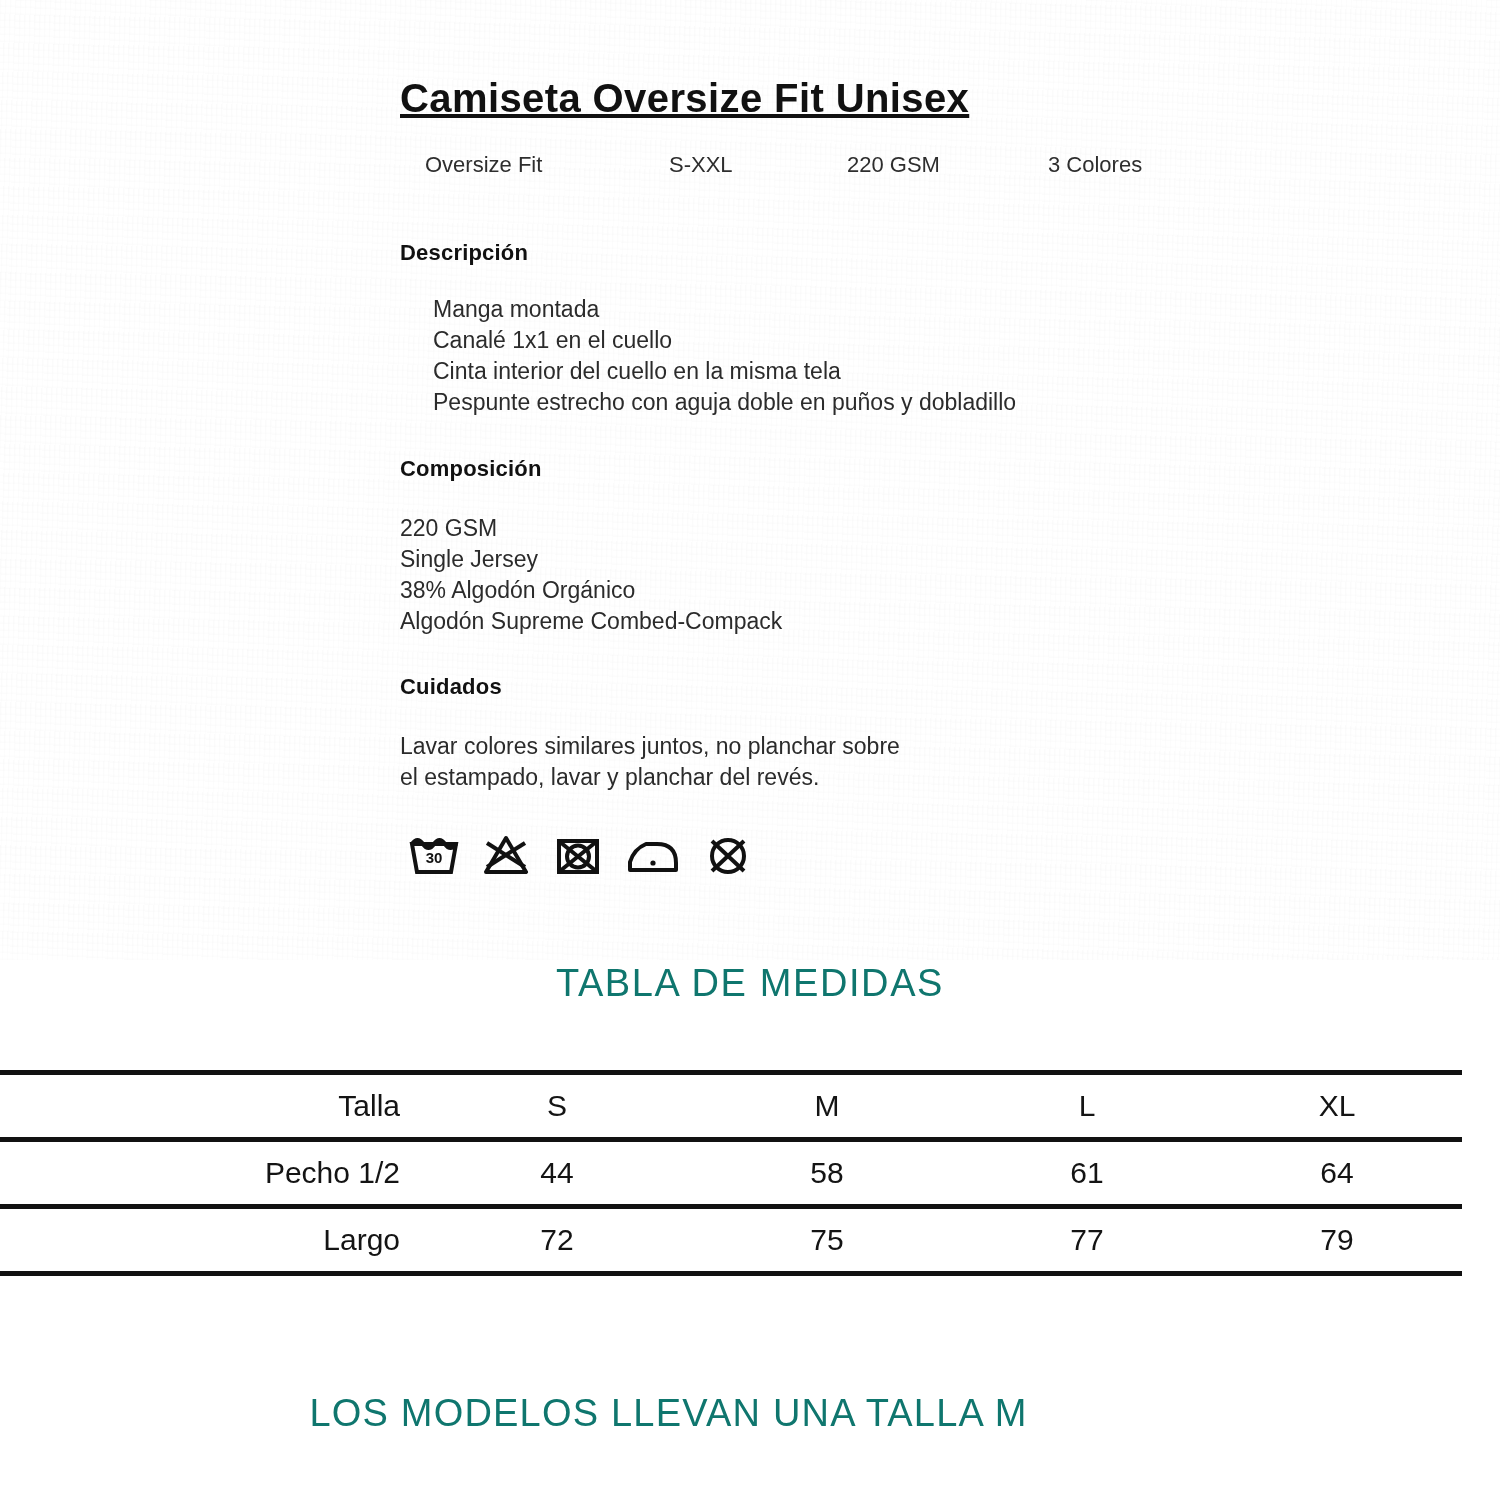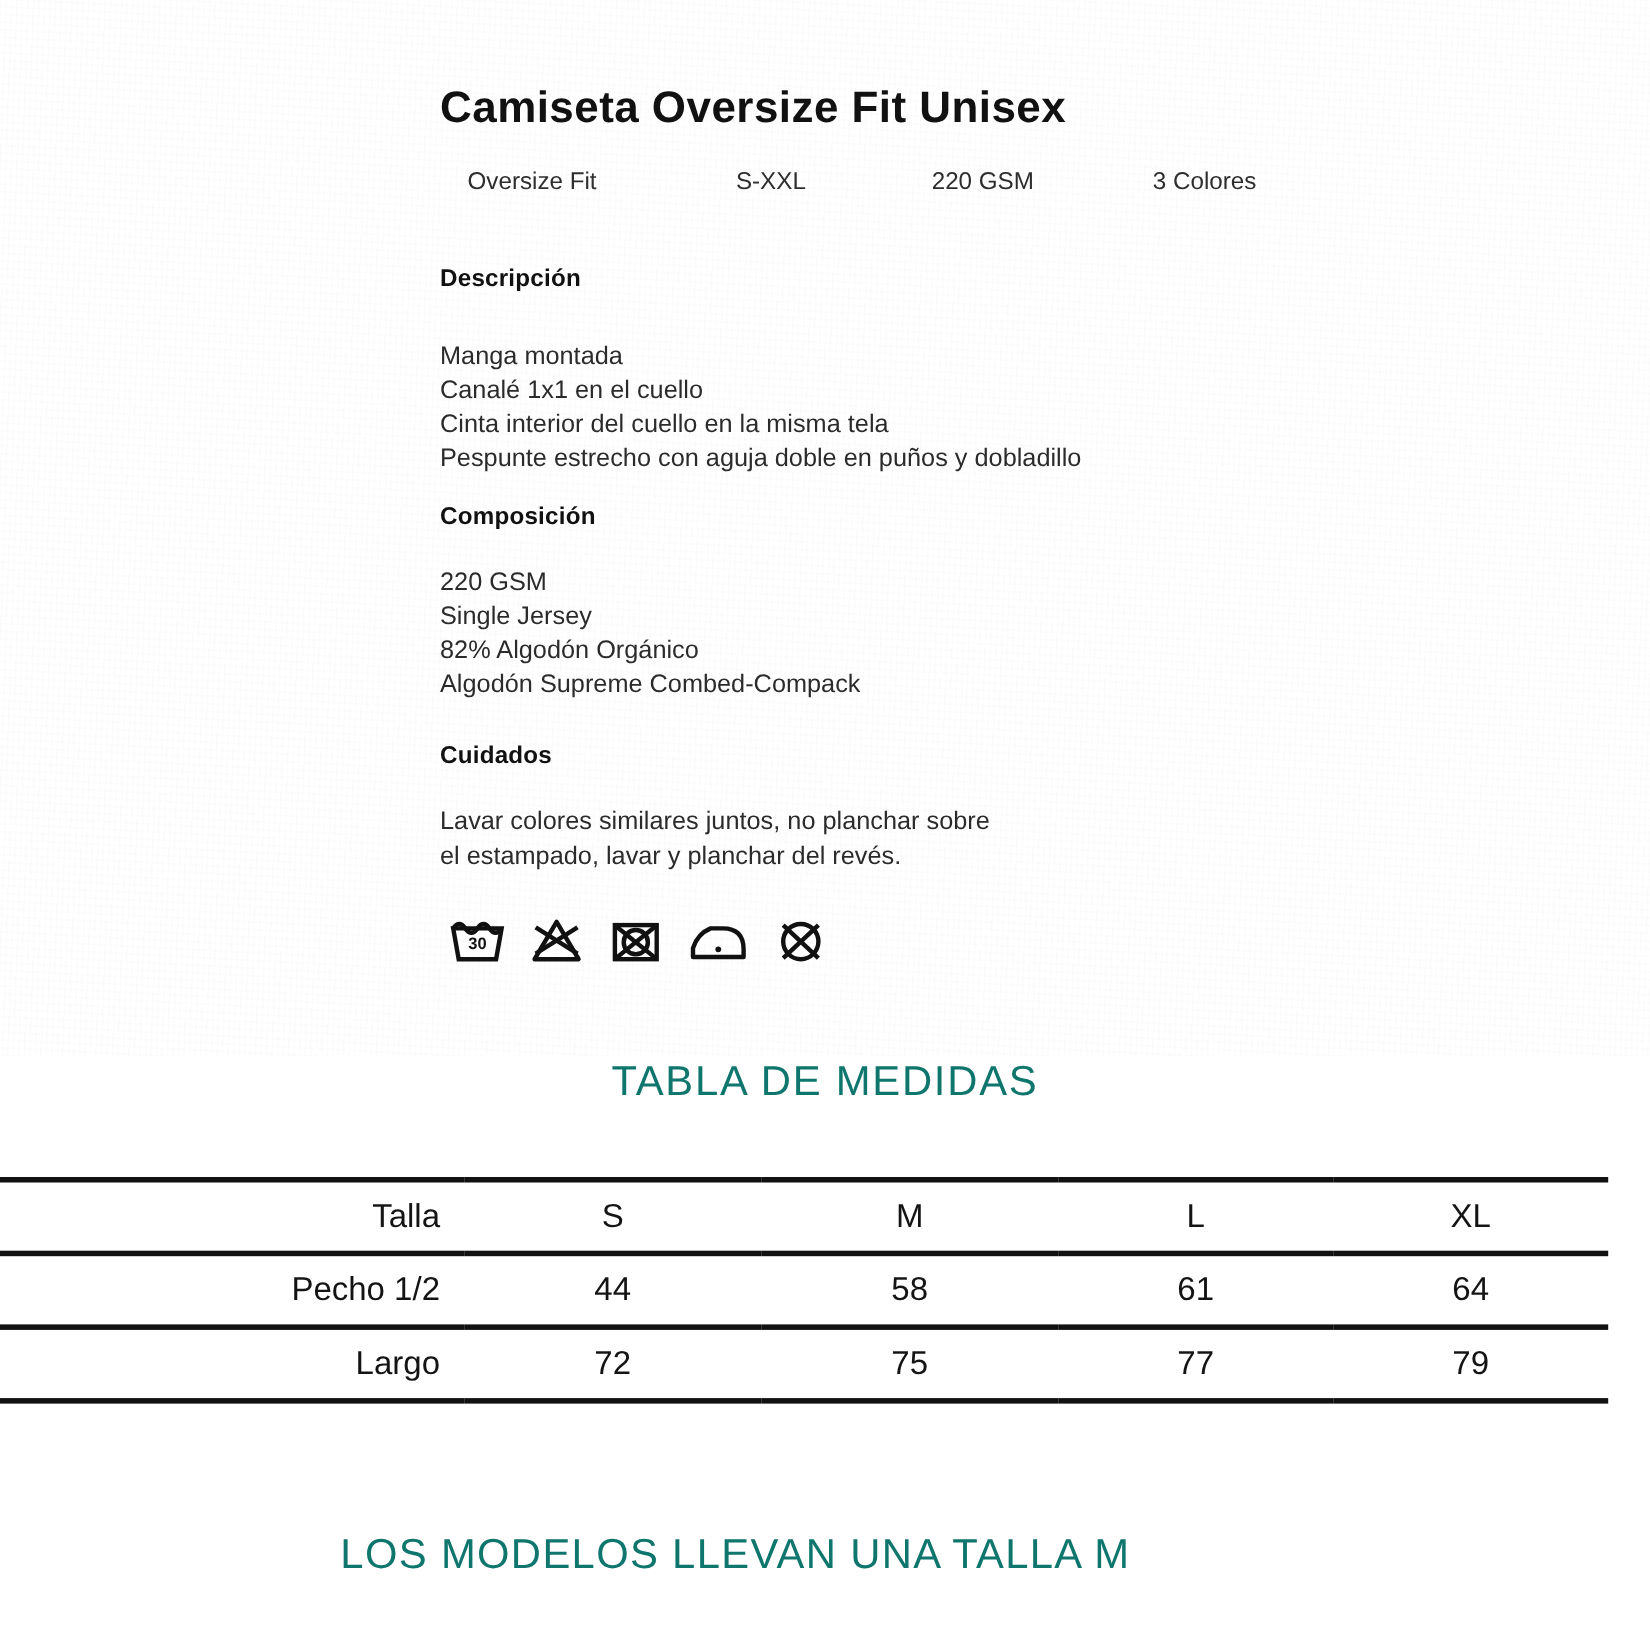--- a/index.html
+++ b/index.html
@@ -40,20 +40,21 @@
     left: 400px;
   }
 
   .title {
     font-size: 40px;
     font-weight: bold;
     letter-spacing: 0.4px;
     color: #111111;
     top: 76px;
     white-space: nowrap;
+    text-decoration: underline;
   }
 
   .meta-row {
     top: 152px;
     display: flex;
     font-size: 22px;
     color: #2e2e2e;
     white-space: nowrap;
   }
   .meta-row .meta-item { display: block; margin-left: 25px; }
@@ -73,21 +74,21 @@
   .body-lines p {
     margin: 0;
     font-size: 23px;
     line-height: 31px;
     color: #2b2b2b;
     white-space: nowrap;
   }
 
   
   #descripcion-head { top: 240px; }
-  #descripcion-lines { top: 308px; }
+  #descripcion-lines { top: 294px; margin-left: 33px; }
   #composicion-head { top: 456px; }
   #composicion-lines { top: 513px; }
   #cuidados-head { top: 674px; }
   #cuidados-lines { top: 731px; }
 
   
   .care-symbols {
     position: absolute;
     left: 408px;
     top: 830px;
@@ -174,21 +175,21 @@
     <p>Manga montada</p>
     <p>Canalé 1x1 en el cuello</p>
     <p>Cinta interior del cuello en la misma tela</p>
     <p>Pespunte estrecho con aguja doble en puños y dobladillo</p>
   </div>
 
   <h2 class="block section-head" id="composicion-head">Composición</h2>
   <div class="block body-lines" id="composicion-lines">
     <p>220 GSM</p>
     <p>Single Jersey</p>
-    <p>82% Algodón Orgánico</p>
+    <p>38% Algodón Orgánico</p>
     <p>Algodón Supreme Combed-Compack</p>
   </div>
 
   <h2 class="block section-head" id="cuidados-head">Cuidados</h2>
   <div class="block body-lines" id="cuidados-lines">
     <p>Lavar colores similares juntos, no planchar sobre</p>
     <p>el estampado, lavar y planchar del revés.</p>
   </div>
 
   <div class="care-symbols">

